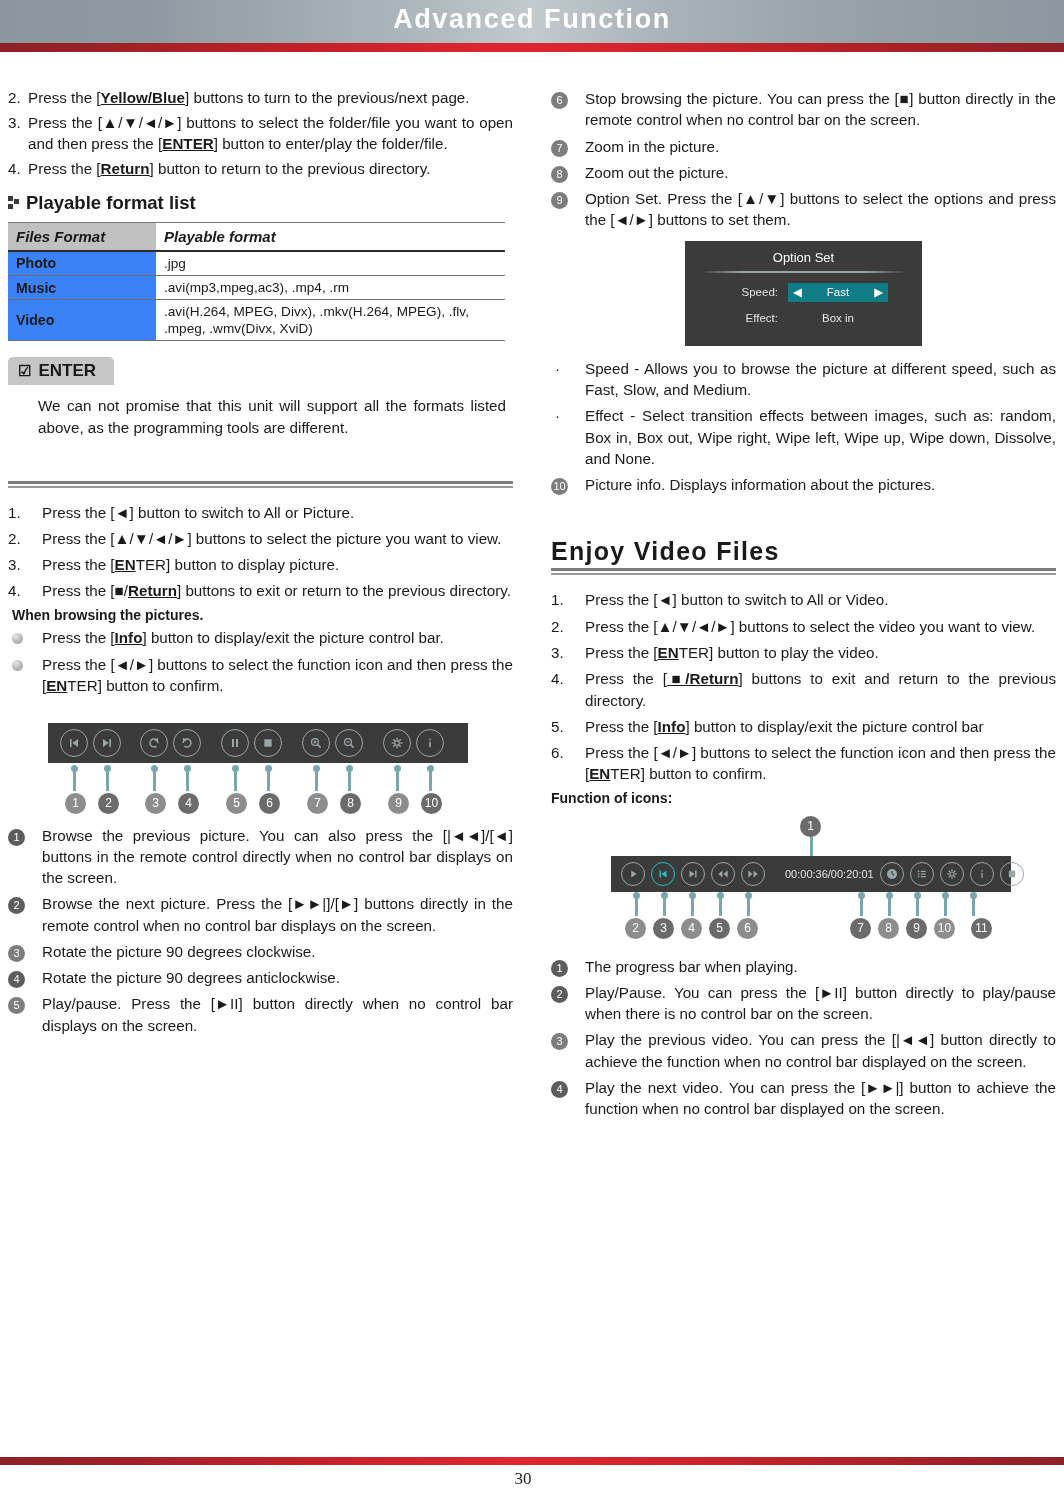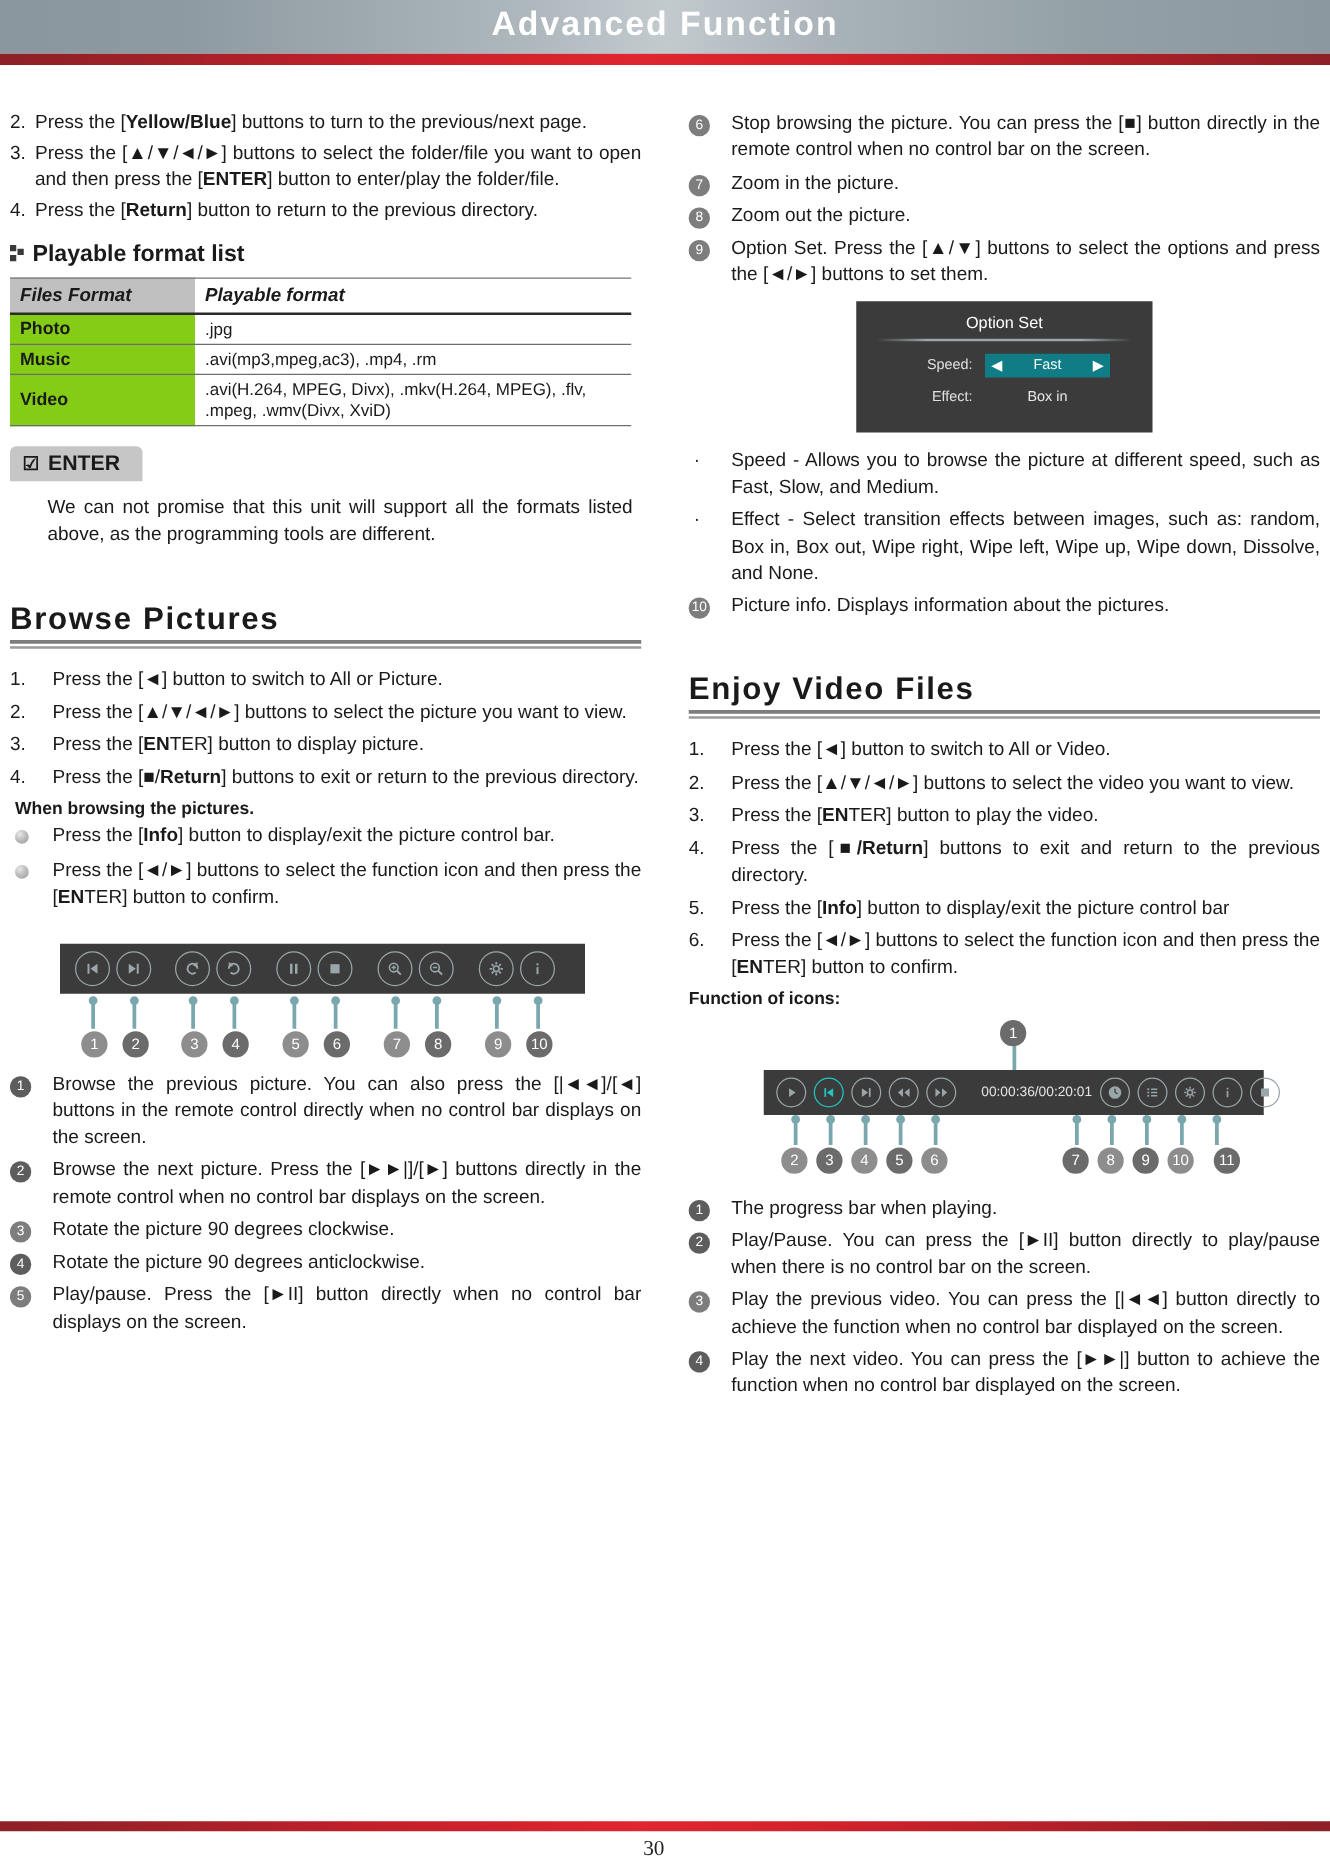--- a/index.html
+++ b/index.html
@@ -46,21 +46,21 @@
   .col-left  { left: 8px; }
   .col-right { left: 551px; }
 
   
   .step {
     display: flex; margin-bottom: 4px;
     font-size: 15.2px; line-height: 1.38;
   }
   .step .num { flex: 0 0 auto; width: 20px; }
   .step .txt { flex: 1 1 auto; text-align: justify; }
-  b { font-weight: bold; }
+  b { font-weight: bold; text-decoration: underline; }
 
   
   .sub-head {
     display: flex; align-items: center; gap: 7px;
     margin: 12px 0 8px 0; font-size: 18.5px; font-weight: bold;
   }
   .bullet-square {
     position: relative; width: 11px; height: 13px; flex: 0 0 auto;
   }
   .bullet-square i {
@@ -74,21 +74,21 @@
   table.fmt { width: 497px; border-collapse: collapse; font-size: 13.6px; }
   table.fmt th, table.fmt td { padding: 3px 8px; vertical-align: middle; }
   table.fmt thead th {
     background: #c0c0c0; font-style: italic; font-weight: bold;
     font-size: 15px; text-align: left; padding: 5px 8px;
     border-bottom: 2px solid #2b2b2b;
   }
   table.fmt thead th.hcol2 { background: #ffffff; border-top: 1px solid #777; }
   table.fmt thead th.hcol1 { border-top: 1px solid #777; }
   table.fmt tbody th {
-    background: #84cc16; font-weight: bold; text-align: left;
+    background: #3b82f6; font-weight: bold; text-align: left;
     width: 148px; font-size: 14.2px;
   }
   table.fmt tbody tr { border-bottom: 1px solid #6e6e6e; }
   table.fmt tbody td { line-height: 1.26; }
 
   
   .notes-tag {
     display: inline-flex; align-items: center; gap: 7px;
     background: #c6c6c6; border-radius: 5px 5px 0 0;
     padding: 4px 18px 4px 10px; margin-top: 16px;
@@ -262,21 +262,20 @@
       </tbody>
     </table>
 
     <div class="notes-tag">
       <span class="chk">☑</span>
       <span>ENTER</span>
     </div>
     <div class="notes-body">We can not promise that this unit will support all the formats listed above, as the programming tools are different.</div>
 
     <div class="big-head">
-      <div class="t">Browse Pictures</div>
       <div class="r1"></div>
       <div class="r2"></div>
     </div>
 
     <div class="nlist">
       <div class="nitem">
         <span class="lbl">1.</span>
         <span class="body"><span>Press the [◄] button to switch to All or Picture.</span></span>
       </div>
       <div class="nitem">

